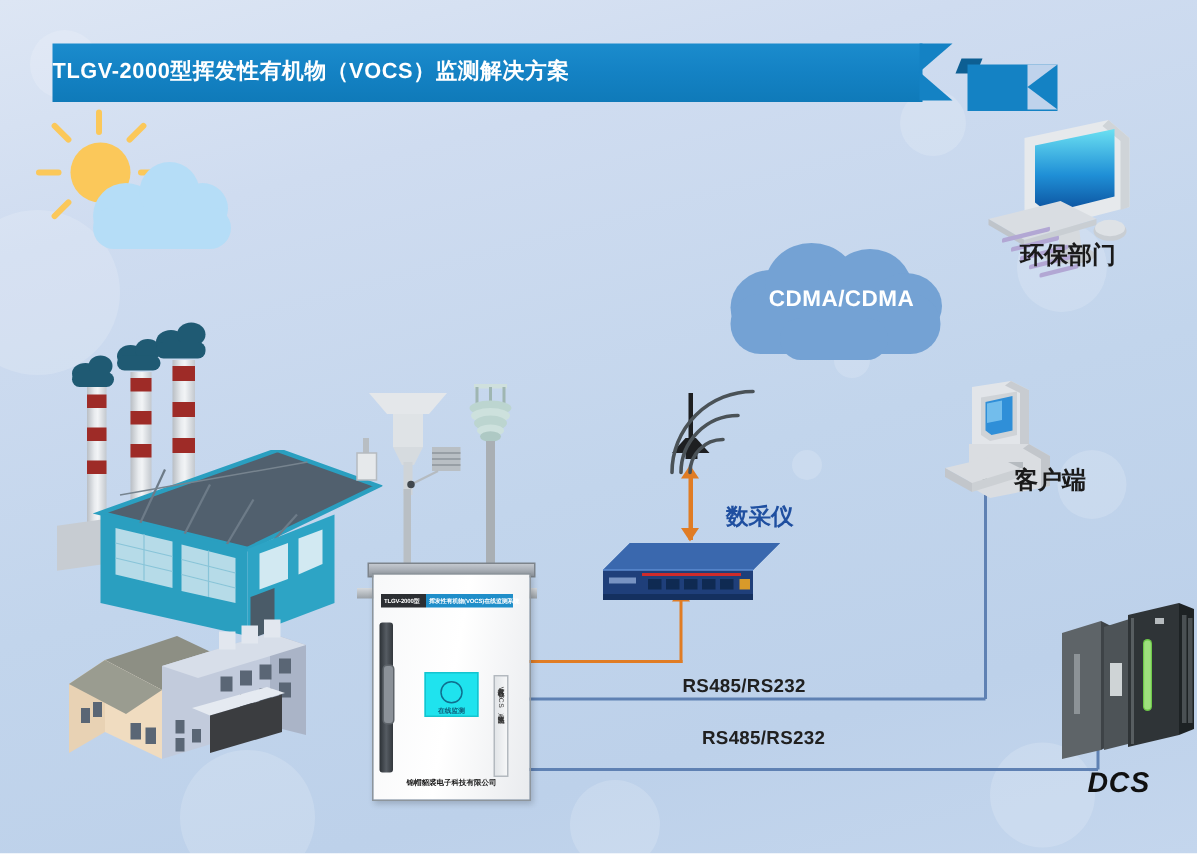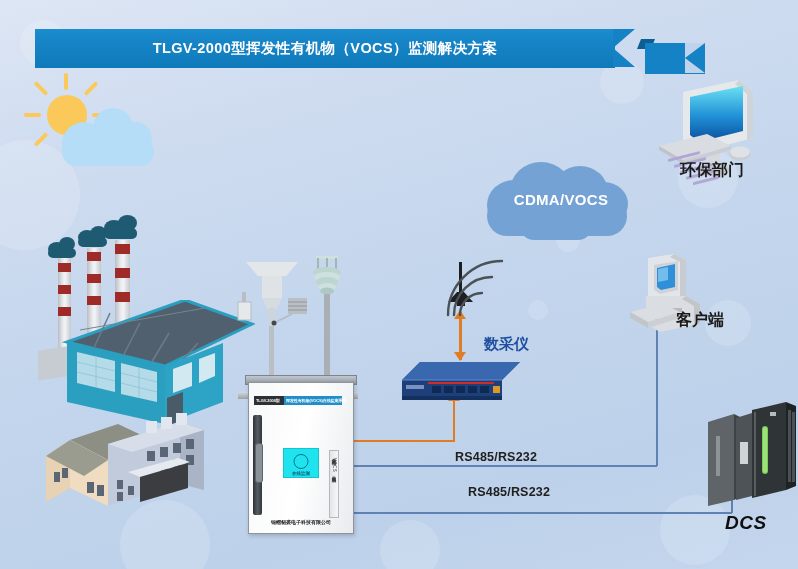--- a/index.html
+++ b/index.html
@@ -73,21 +73,20 @@
     height: 10px;
     background: #0d5f93;
     transform: skewX(-22deg);
   }
   .banner-text {
     position: absolute;
     left: 0; top: 0;
     width: 580px;
     height: 39px;
     line-height: 39px;
-    text-align: center;
     color: #ffffff;
     font-size: 14.5px;
     font-weight: bold;
     letter-spacing: 0.4px;
     white-space: nowrap;
   }
 
   
   .lbl {
     position: absolute;
@@ -362,21 +361,21 @@
     <div class="cloud-sky" style="left:62px;top:138px;width:92px;height:28px;border-radius:16px;"></div>
   </div>
 
   <div>
     <div class="cc" style="left:487px;top:180px;width:54px;height:50px;"></div>
     <div class="cc" style="left:510px;top:162px;width:62px;height:58px;"></div>
     <div class="cc" style="left:552px;top:166px;width:56px;height:52px;"></div>
     <div class="cc" style="left:580px;top:182px;width:48px;height:44px;"></div>
     <div class="cc" style="left:487px;top:196px;width:140px;height:40px;border-radius:20px;"></div>
     <div class="cc" style="left:520px;top:212px;width:72px;height:28px;border-radius:14px;"></div>
-    <div class="cdma-label">CDMA/VOCS</div>
+    <div class="cdma-label">CDMA/CDMA</div>
   </div>
 
   <div>
 
     <div class="stack" style="left:58px;top:258px;width:13px;height:103px;"></div>
     <div class="stripe" style="left:58px;top:263px;width:13px;height:9px;"></div>
     <div class="stripe" style="left:58px;top:285px;width:13px;height:9px;"></div>
     <div class="stripe" style="left:58px;top:307px;width:13px;height:9px;"></div>
 
     <div class="stack" style="left:87px;top:248px;width:14px;height:113px;"></div>

